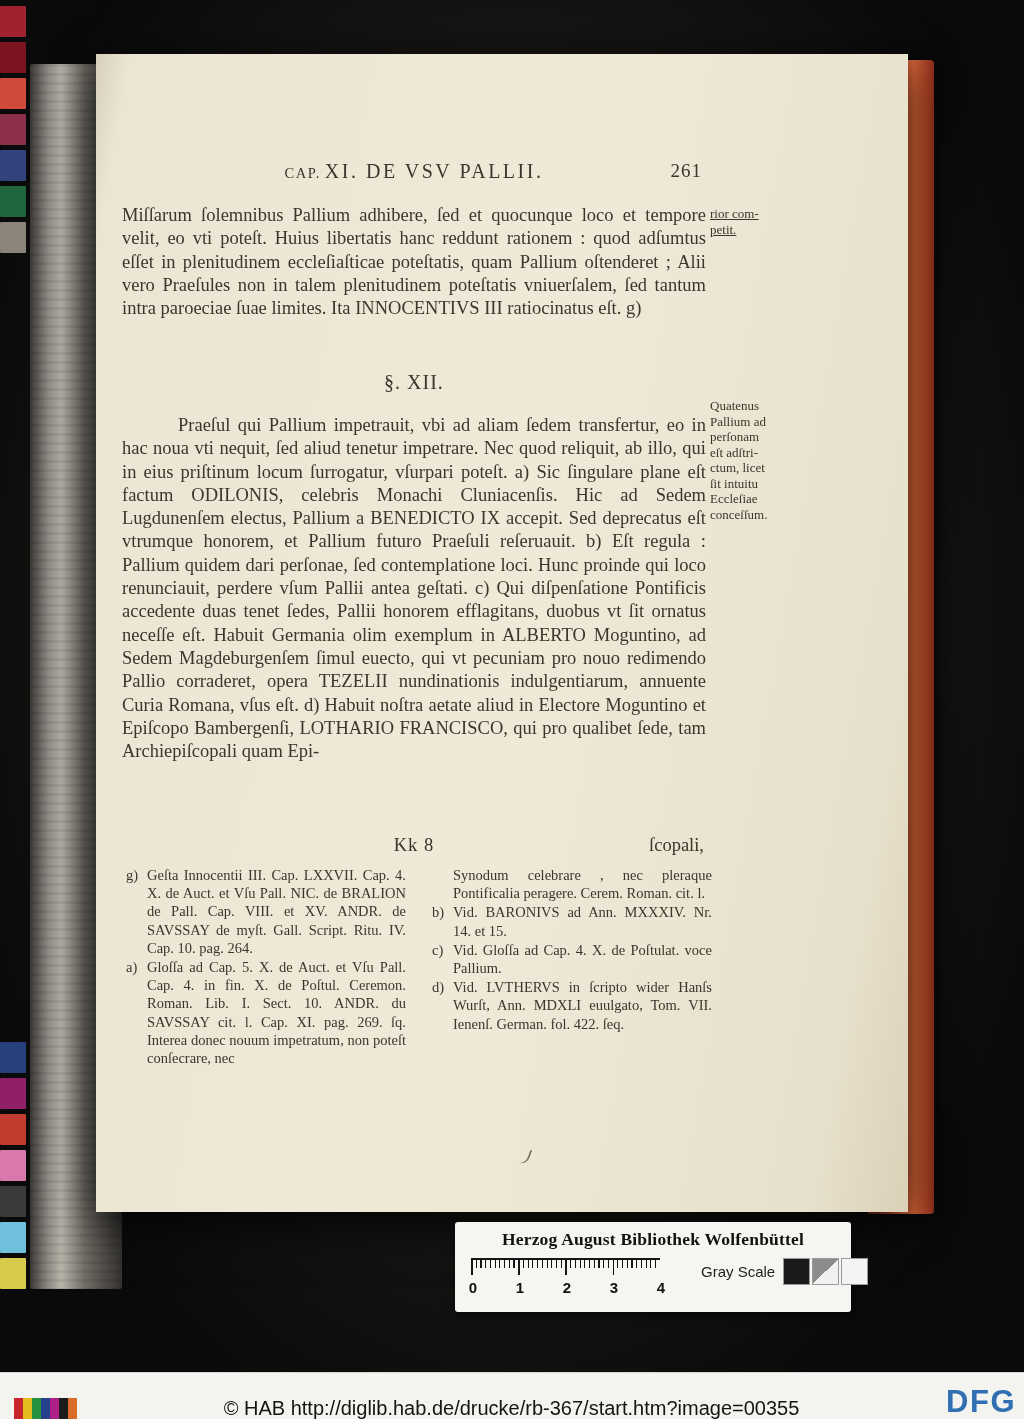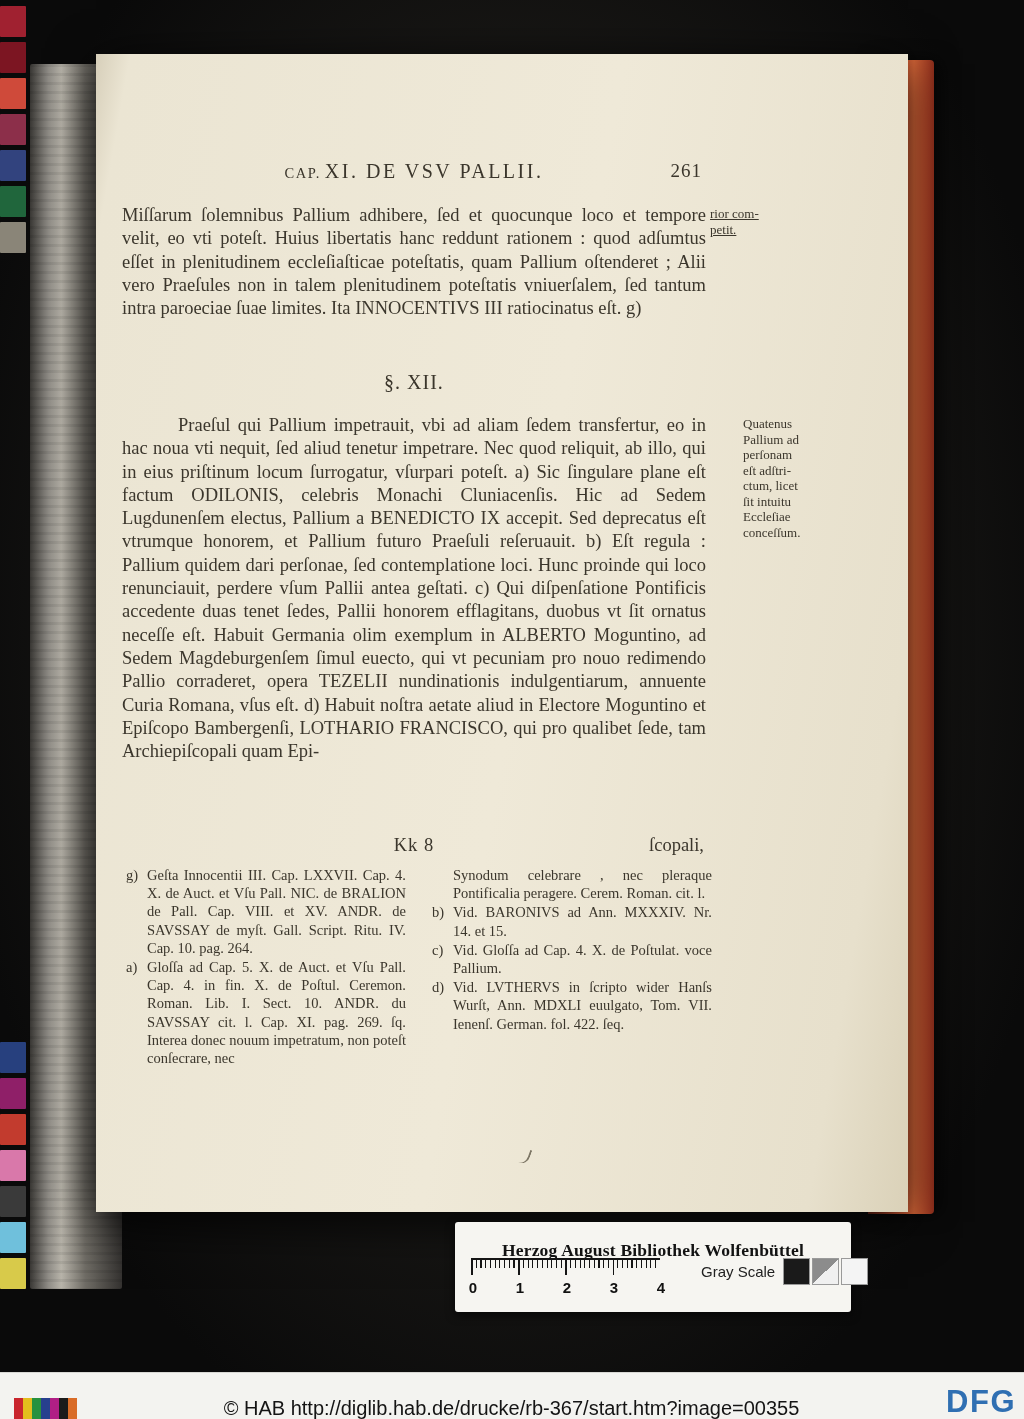--- a/index.html
+++ b/index.html
@@ -57,21 +57,21 @@
     position:absolute;top:317px;left:26px;width:584px;text-align:center;
     font-size:20px;letter-spacing:1px;
   }
   .para2{top:360px;text-indent:56px;}
 
   .margin-note{
     position:absolute;left:614px;width:94px;
     font-size:13px;line-height:15.5px;white-space:pre-line;
   }
   .note1{top:152px;text-decoration:underline;}
-  .note2{top:362px;margin-left:33px;}
+  .note2{top:344px;}
 
   .sig-row{position:absolute;top:781px;left:26px;width:584px;font-size:18.5px;}
   .sig-row .sig{display:block;text-align:center;letter-spacing:1px;}
   .sig-row .catch{position:absolute;right:2px;top:0;}
 
   .footnotes{
     position:absolute;top:812px;left:30px;width:586px;
     display:flex;gap:26px;font-size:14.5px;line-height:18.2px;
   }
   .fn-col{flex:1;min-width:0;}
@@ -85,21 +85,21 @@
     transform:rotate(20deg);opacity:.75;
   }
 
   
   .calib-card{
     position:absolute;left:455px;top:1222px;width:396px;height:90px;
     background:#f6f5f1;border-radius:3px;box-shadow:0 3px 10px rgba(0,0,0,.65);
     color:#121212;
   }
   .calib-title{
-    text-align:center;padding-top:18px;
+    text-align:center;padding-top:7px;
     font:bold 17.5px "Liberation Serif", serif;letter-spacing:.2px;
   }
   .ruler{position:absolute;left:16px;top:36px;width:190px;}
   .ticks{position:relative;height:16px;border-top:2.5px solid #151515;width:189px;}
   .ticks::before{
     content:"";position:absolute;left:0;top:0;width:100%;height:8px;
     background:repeating-linear-gradient(90deg,#151515 0 1.1px,transparent 1.1px 4.72px);
   }
   .ticks::after{
     content:"";position:absolute;left:0;top:0;width:100%;height:15px;

